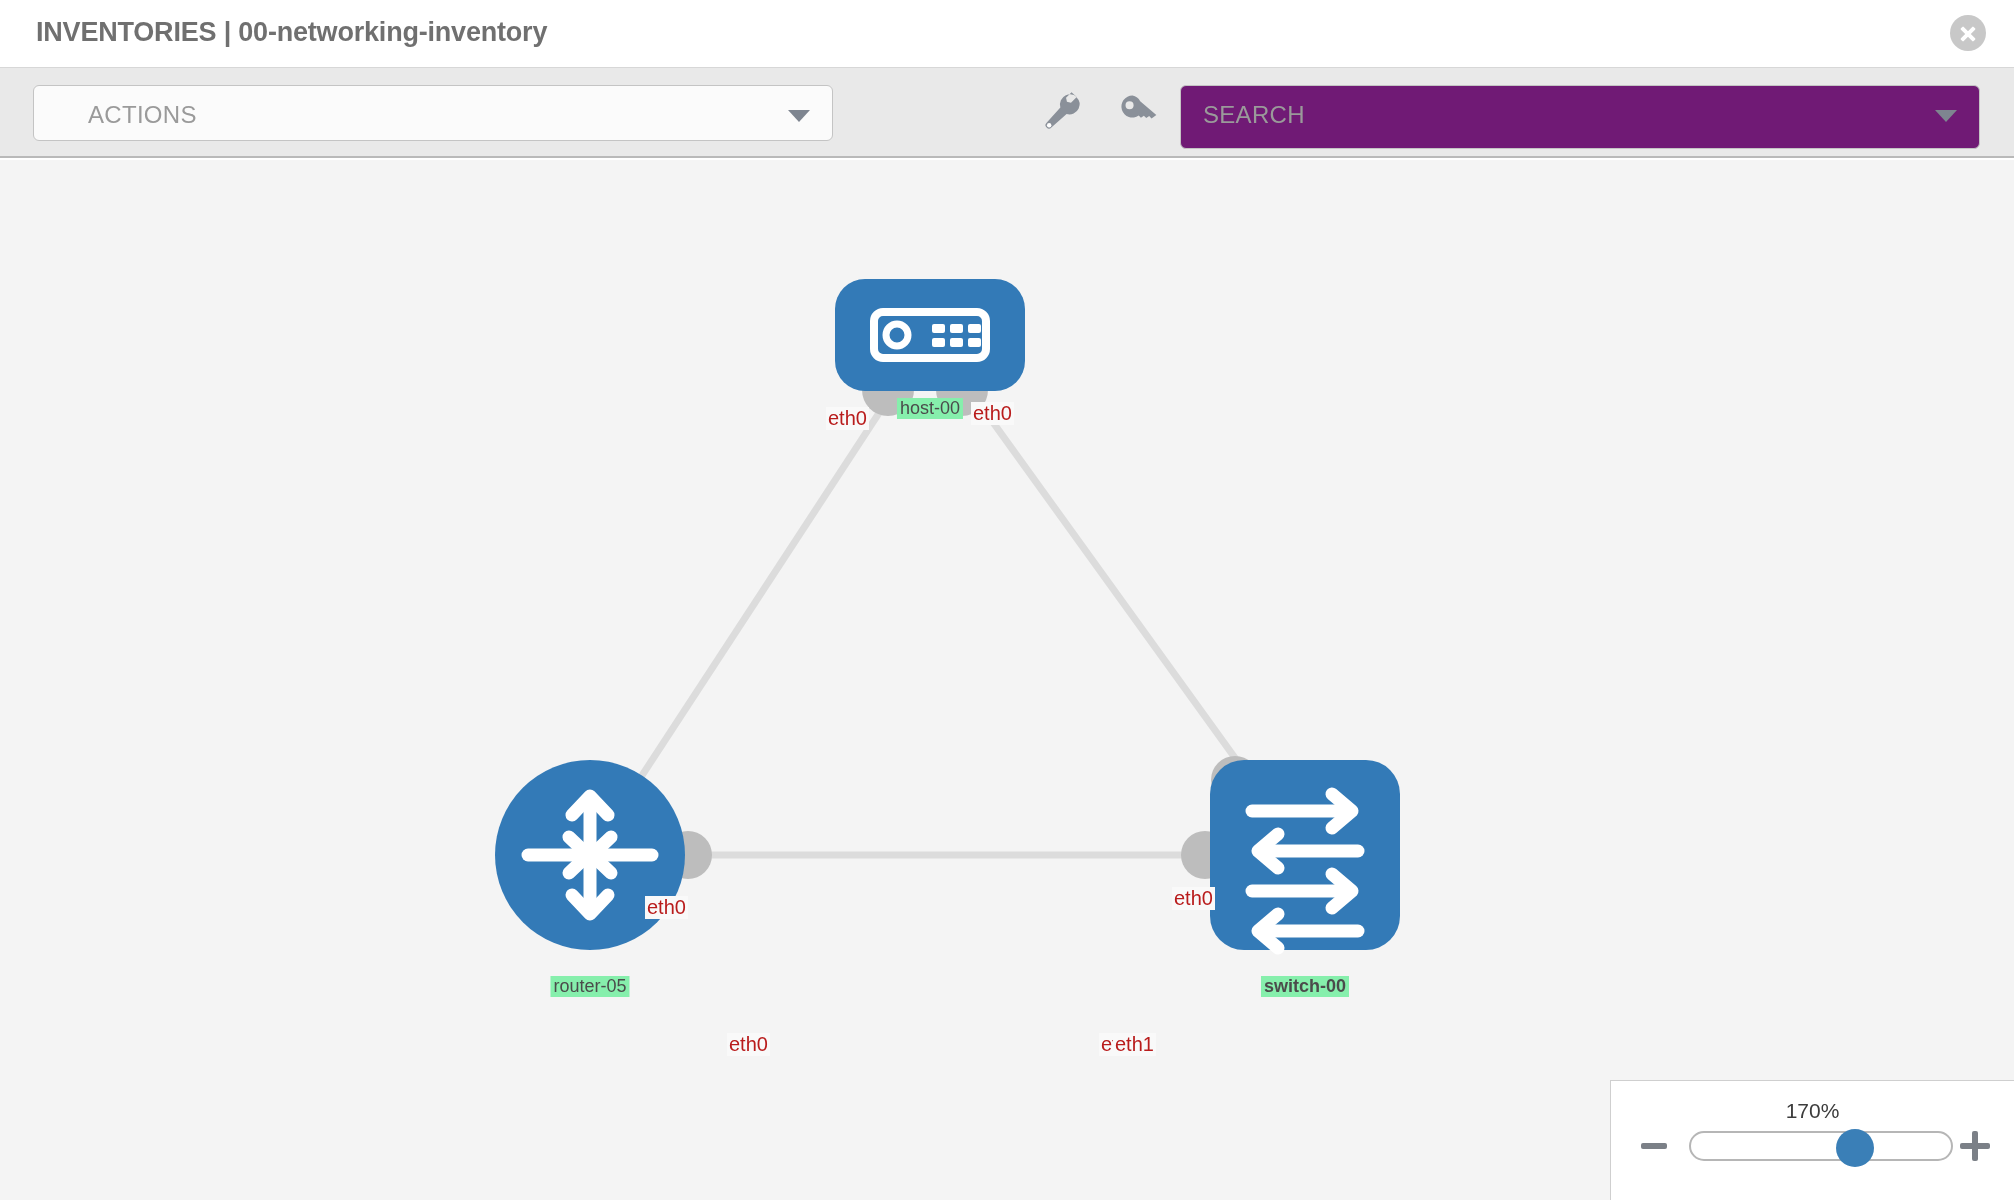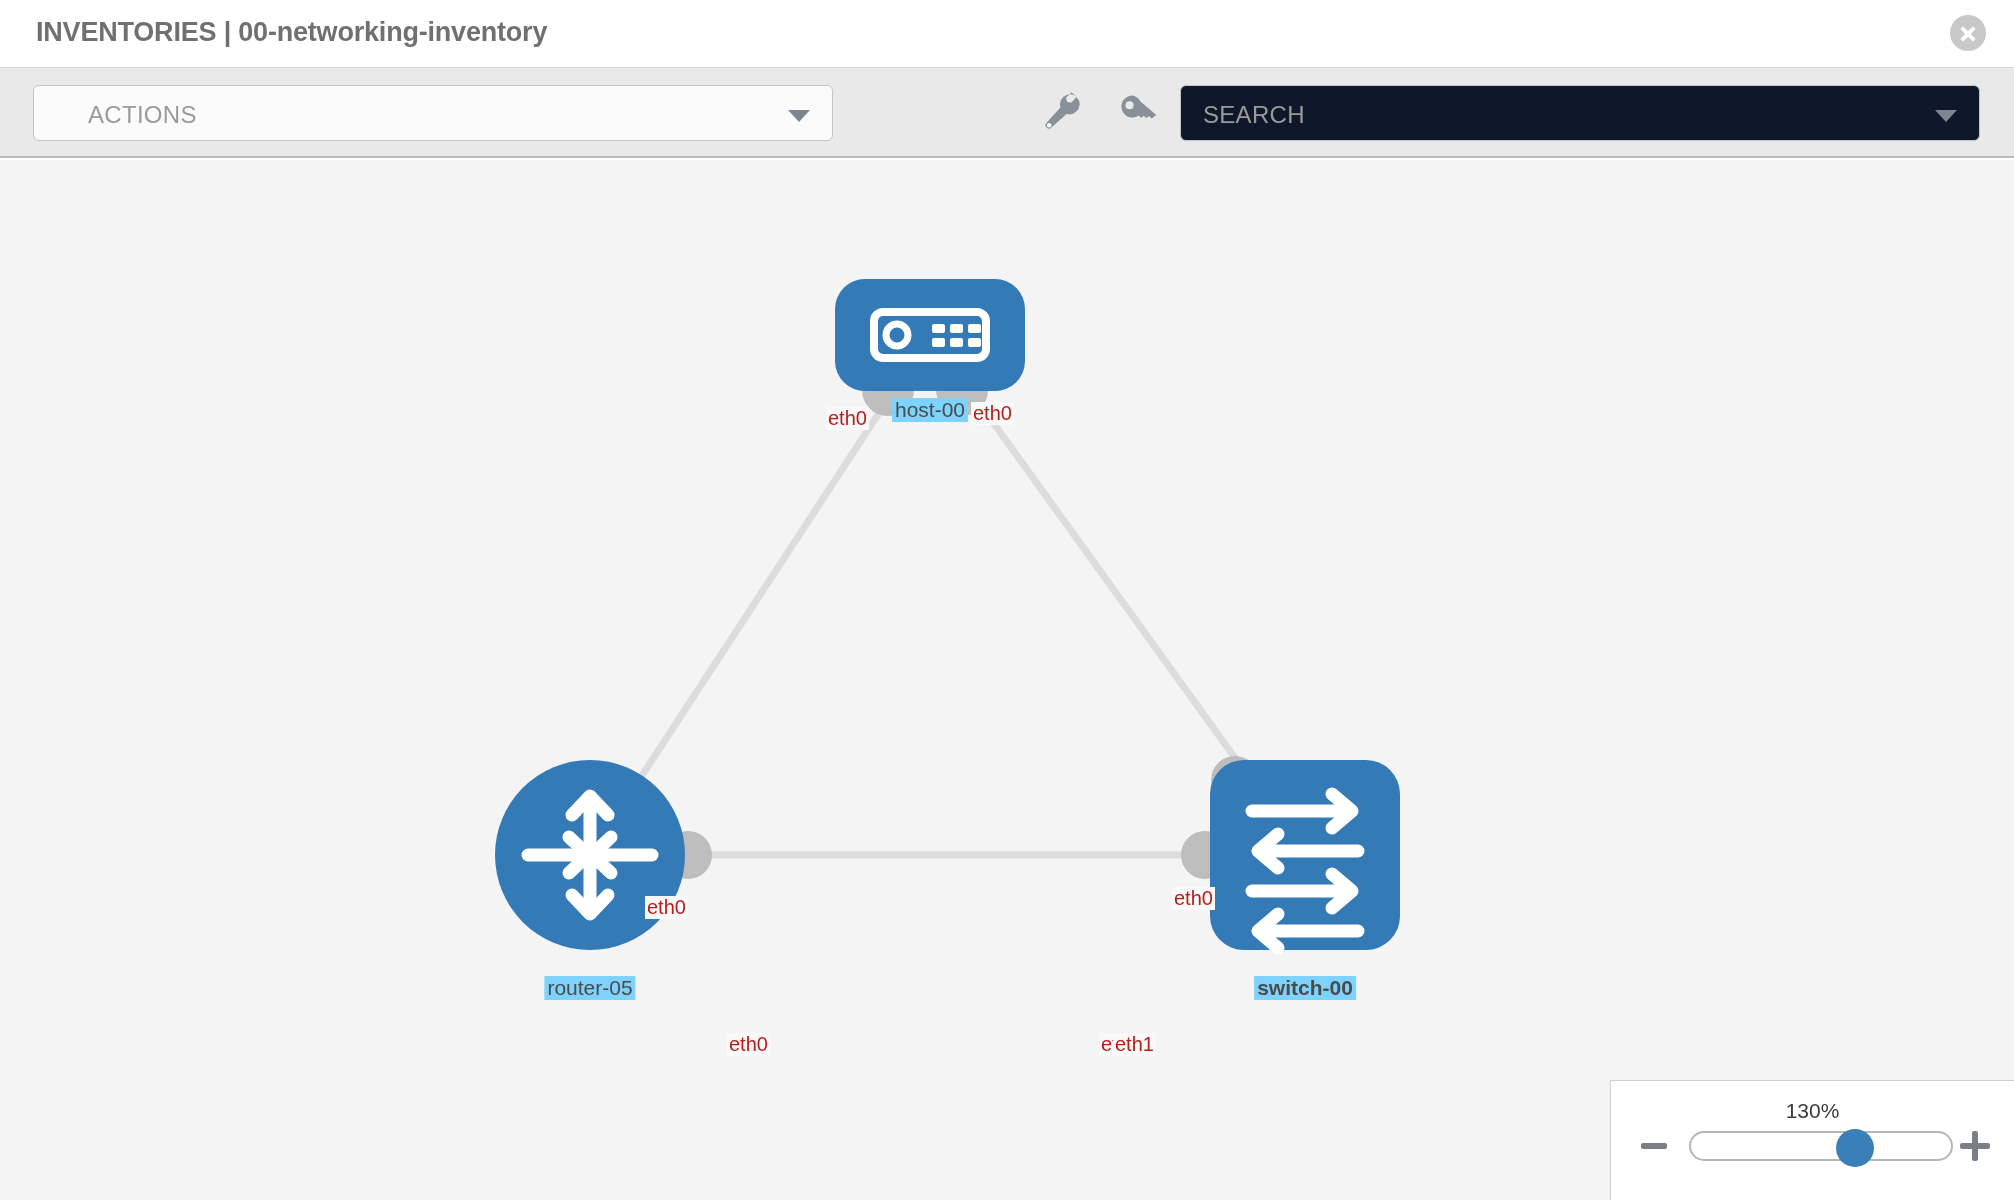--- a/index.html
+++ b/index.html
@@ -58,41 +58,41 @@
     border-left:11px solid transparent;
     border-right:11px solid transparent;
     border-top:12px solid #7e8590;
   }
 
   .tool-icons { position:absolute; left:1040px; top:90px; display:flex; gap:32px; }
   .tool-icon { width:44px; height:44px; cursor:pointer; }
 
   .search-box {
     position:absolute; left:1180px; top:85px;
-    width:800px; height:56px;
-    background:#0f172a;
+    width:800px; height:64px;
+    background:#701a75;
     border:1px solid #c4c4c4; border-radius:6px;
   }
   .search-box .label {
     position:absolute; left:22px; top:15px;
     font-size:24px; color:#9a9a9a; letter-spacing:0.3px;
   }
 
   
   .canvas {
     position:absolute; left:0; top:160px; width:2014px; height:1040px;
     background:#f4f4f4;
     overflow:hidden;
   }
   #topology { position:absolute; left:0; top:0; width:2014px; height:1040px; }
 
   .node-label {
     position:absolute;
-    font-size:21px; color:#4b4b4b;
-    background:#7dd3fc;
+    font-size:18px; color:#4b4b4b;
+    background:#86efac;
     padding:0 3px;
     white-space:nowrap;
     transform: translate(-50%, 0);
   }
   .iface-label {
     position:absolute;
     font-size:20px; color:#b91c1c;
     background:#f9f9f9;
     padding:0 2px;
     white-space:nowrap;
@@ -250,21 +250,21 @@
 
     <div class="iface-label" style="left:826px; top:247px;">eth0</div>
     <div class="iface-label" style="left:971px; top:242px;">eth0</div>
     <div class="iface-label" style="left:645px; top:736px;">eth0</div>
     <div class="iface-label" style="left:1172px; top:727px;">eth0</div>
     <div class="iface-label" style="left:727px; top:873px;">eth0</div>
     <div class="iface-label" style="left:1099px; top:873px;">eth0</div>
     <div class="iface-label" style="left:1113px; top:873px;">eth1</div>
 
     <div class="zoom-panel">
-      <div class="zoom-value">130%</div>
+      <div class="zoom-value">170%</div>
       <div class="zoom-minus"></div>
       <div class="zoom-track">
         <div class="zoom-thumb" id="zoom-thumb" style="left: calc(63% - 19px);"></div>
       </div>
       <div class="zoom-plus"></div>
     </div>
 
   </div>
 </div>
 

